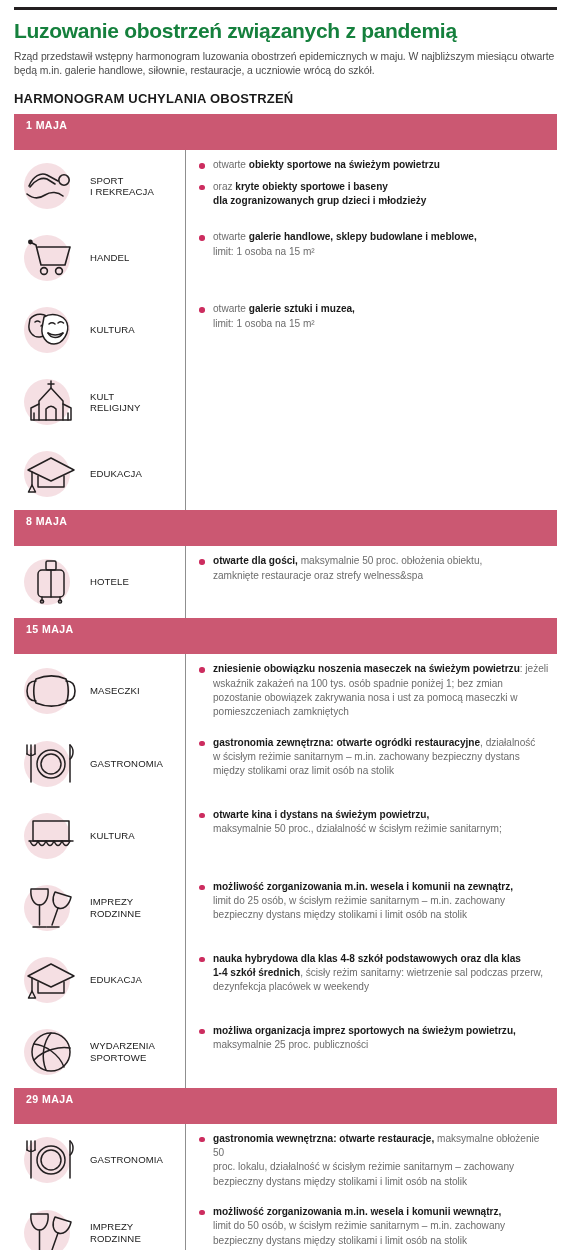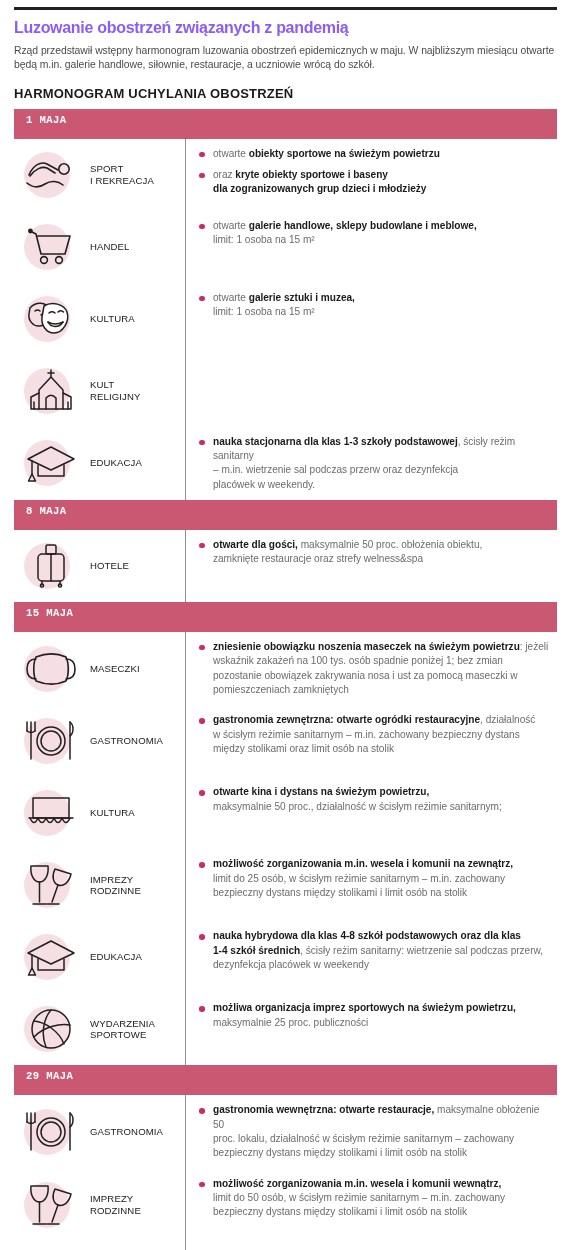--- a/index.html
+++ b/index.html
@@ -13,26 +13,26 @@
     width: 571px;
     min-height: 1250px;
     position: relative;
     color: #231f20;
   }
   .page { width: 571px; padding: 0 14px; }
 
   .top-rule { height: 3px; background: #231f20; margin: 7px 0 0 0; }
 
   .title {
-    font-size: 16px;
+    font-size: 21px;
     font-weight: bold;
     letter-spacing: -0.3px;
     line-height: 1.12;
     margin: 9px 0 7px 0;
-    color: #8b5cf6;
+    color: #15803d;
   }
   .lede {
     font-size: 10.4px;
     line-height: 1.38;
     color: #4b4b4b;
     margin-bottom: 13px;
     letter-spacing: -0.05px;
   }
   .section-head {
     font-size: 13px;
@@ -42,23 +42,22 @@
     margin: 0 0 8px 0;
   }
 
   .daybar {
     background: #cb5872;
     color: #ffffff;
     font-size: 10.6px;
     font-weight: bold;
     letter-spacing: 0.4px;
     padding: 5px 0 5px 12px;
-    height: 30px;
+    height: 36px;
     line-height: 12px;
-    font-family: Liberation Mono, monospace;
   }
 
   .block { border-bottom: 0; }
   .rows { display: block; }
   .row {
     display: flex;
     align-items: flex-start;
     position: relative;
   }
   .icon-cell {
@@ -234,25 +233,20 @@
                   <g fill="none" stroke="#231f20" stroke-width="1.5" stroke-linecap="round" stroke-linejoin="round">
                     <path d="M26 5 L49 17 L26 28 L3 17 Z"></path>
                     <path d="M13 23 L13 34 L39 34 L39 23"></path>
                     <path d="M7 19 L7 32"></path>
                     <path d="M7 32 L3.5 39 L10.5 39 Z"></path>
                   </g>
                 </svg>
               </div>
               <div class="icon-label">EDUKACJA</div>
             </div>
-            <div class="text-cell">
-              <ul class="bullets">
-                <li><b>nauka stacjonarna dla klas 1-3 szkoły podstawowej</b>, ścisły reżim sanitarny<br>– m.in. wietrzenie sal podczas przerw oraz dezynfekcja<br>placówek w weekendy.</li>
-              </ul>
-            </div>
           </div>
         </div>
       </div>
       <div class="block">
         <div class="daybar">8 MAJA</div>
         <div class="rows">
           <div class="row">
             <div class="icon-cell">
               <div class="icon-wrap">
                 <span class="blob"></span>

